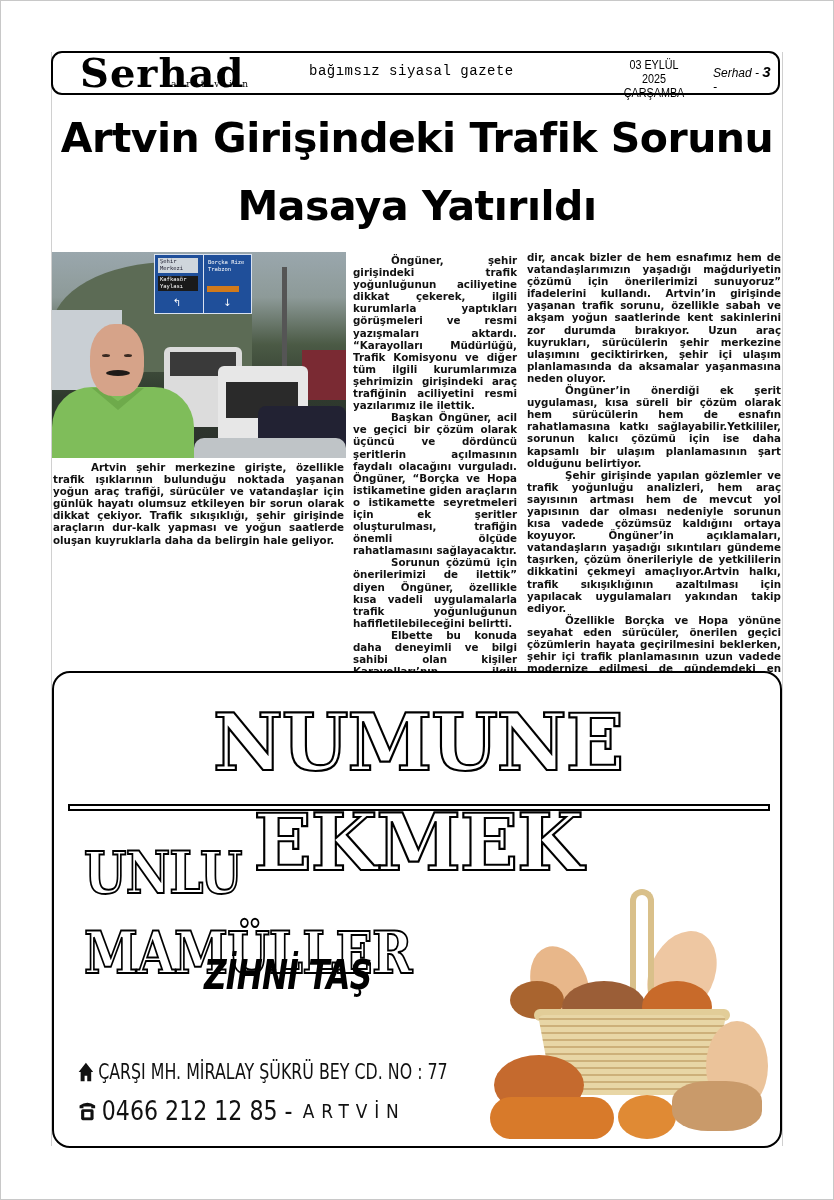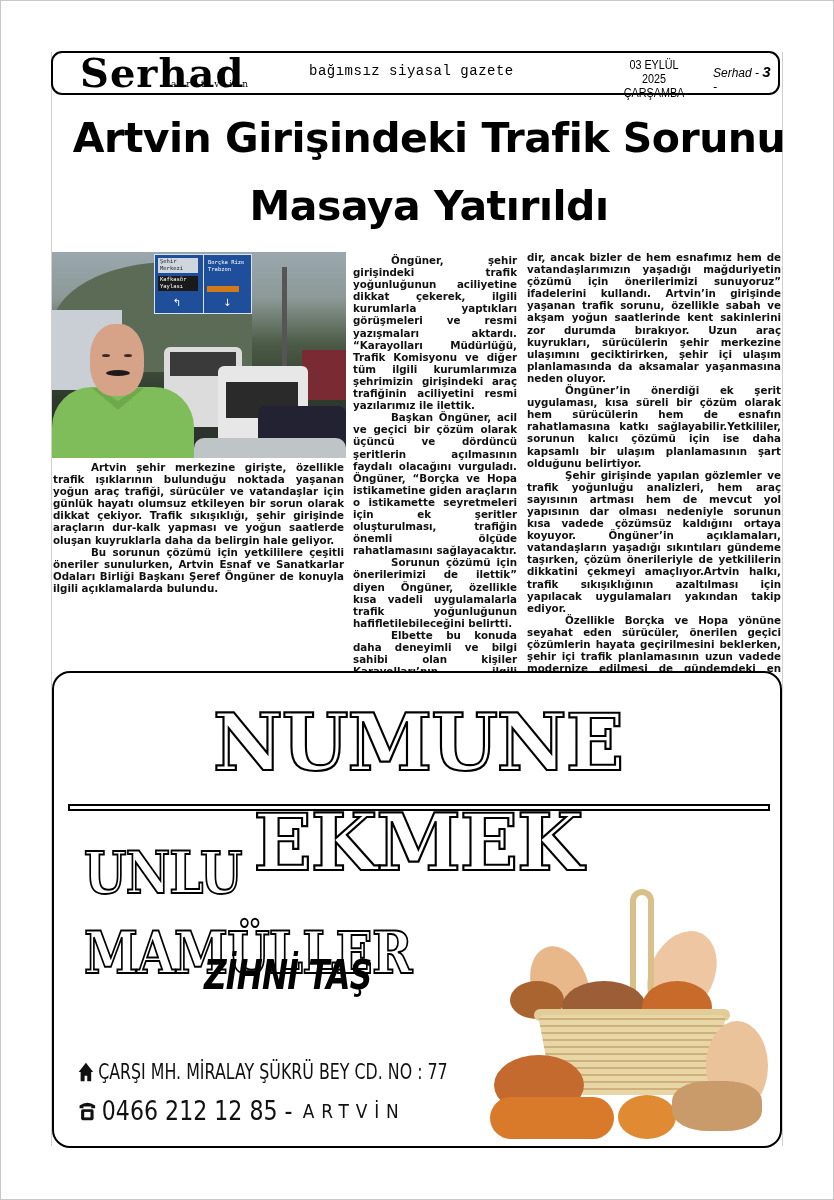--- a/index.html
+++ b/index.html
@@ -86,21 +86,21 @@
   <div class="tagline">bağımsız siyasal gazete</div>
   <div class="date">
     <div>03 EYLÜL 2025</div>
     <div>ÇARŞAMBA</div>
   </div>
   <div class="pagenum">
     <span>Serhad - </span><b>3</b><span> -</span>
   </div>
 </header>
 
-<h1 class="headline" style="margin:0;padding-left:12px;">
+<h1 class="headline" style="margin:0;">
   <span>Artvin Girişindeki Trafik Sorunu</span>
   <span>Masaya Yatırıldı</span>
 </h1>
 
 <figure class="photo" style="margin:0;">
   <div class="mountain"></div>
   <div class="building"></div>
   <div class="pole"></div>
   <div class="sign">
     <div class="white-box">Şehir Merkezi</div>
@@ -121,21 +121,20 @@
   <div class="person-body"></div>
   <div class="person-collar"></div>
   <div class="person-head"></div>
   <div class="person-eye-l"></div>
   <div class="person-eye-r"></div>
   <div class="person-mustache"></div>
 </figure>
 
 <div class="col col1">
   <p>Artvin şehir merkezine girişte, özellikle trafik ışıklarının bulunduğu noktada yaşanan yoğun araç trafiği, sürücüler ve vatandaşlar için günlük hayatı olumsuz etkileyen bir sorun olarak dikkat çekiyor. Trafik sıkışıklığı, şehir girişinde araçların dur-kalk yapması ve yoğun saatlerde oluşan kuyruklarla daha da belirgin hale geliyor.</p>
-  <p>Bu sorunun çözümü için yetkililere çeşitli öneriler sunulurken, Artvin Esnaf ve Sanatkarlar Odaları Birliği Başkanı Şeref Öngüner de konuyla ilgili açıklamalarda bulundu.</p>
 </div>
 <div class="col col2">
   <p>Öngüner, şehir girişindeki trafik yoğunluğunun aciliyetine dikkat çekerek, ilgili kurumlarla yaptıkları görüşmeleri ve resmi yazışmaları aktardı. “Karayolları Müdürlüğü, Trafik Komisyonu ve diğer tüm ilgili kurumlarımıza şehrimizin girişindeki araç trafiğinin aciliyetini resmi yazılarımız ile ilettik.</p>
   <p>Başkan Öngüner, acil ve geçici bir çözüm olarak üçüncü ve dördüncü şeritlerin açılmasının faydalı olacağını vurguladı. Öngüner, “Borçka ve Hopa istikametine giden araçların o istikamette seyretmeleri için ek şeritler oluşturulması, trafiğin önemli ölçüde rahatlamasını sağlayacaktır.</p>
   <p>Sorunun çözümü için önerilerimizi de ilettik” diyen Öngüner, özellikle kısa vadeli uygulamalarla trafik yoğunluğunun hafifletilebileceğini belirtti.</p>
   <p>Elbette bu konuda daha deneyimli ve bilgi sahibi olan kişiler Karayolları’nın ilgili mühendisleri-</p>
 </div>
 <div class="col col3">
   <p class="noindent">dir, ancak bizler de hem esnafımız hem de vatandaşlarımızın yaşadığı mağduriyetin çözümü için önerilerimizi sunuyoruz” ifadelerini kullandı. Artvin’in girişinde yaşanan trafik sorunu, özellikle sabah ve akşam yoğun saatlerinde kent sakinlerini zor durumda bırakıyor. Uzun araç kuyrukları, sürücülerin şehir merkezine ulaşımını geciktirirken, şehir içi ulaşım planlamasında da aksamalar yaşanmasına neden oluyor.</p>
   <p>Öngüner’in önerdiği ek şerit uygulaması, kısa süreli bir çözüm olarak hem sürücülerin hem de esnafın rahatlamasına katkı sağlayabilir.Yetkililer, sorunun kalıcı çözümü için ise daha kapsamlı bir ulaşım planlamasının şart olduğunu belirtiyor.</p>

